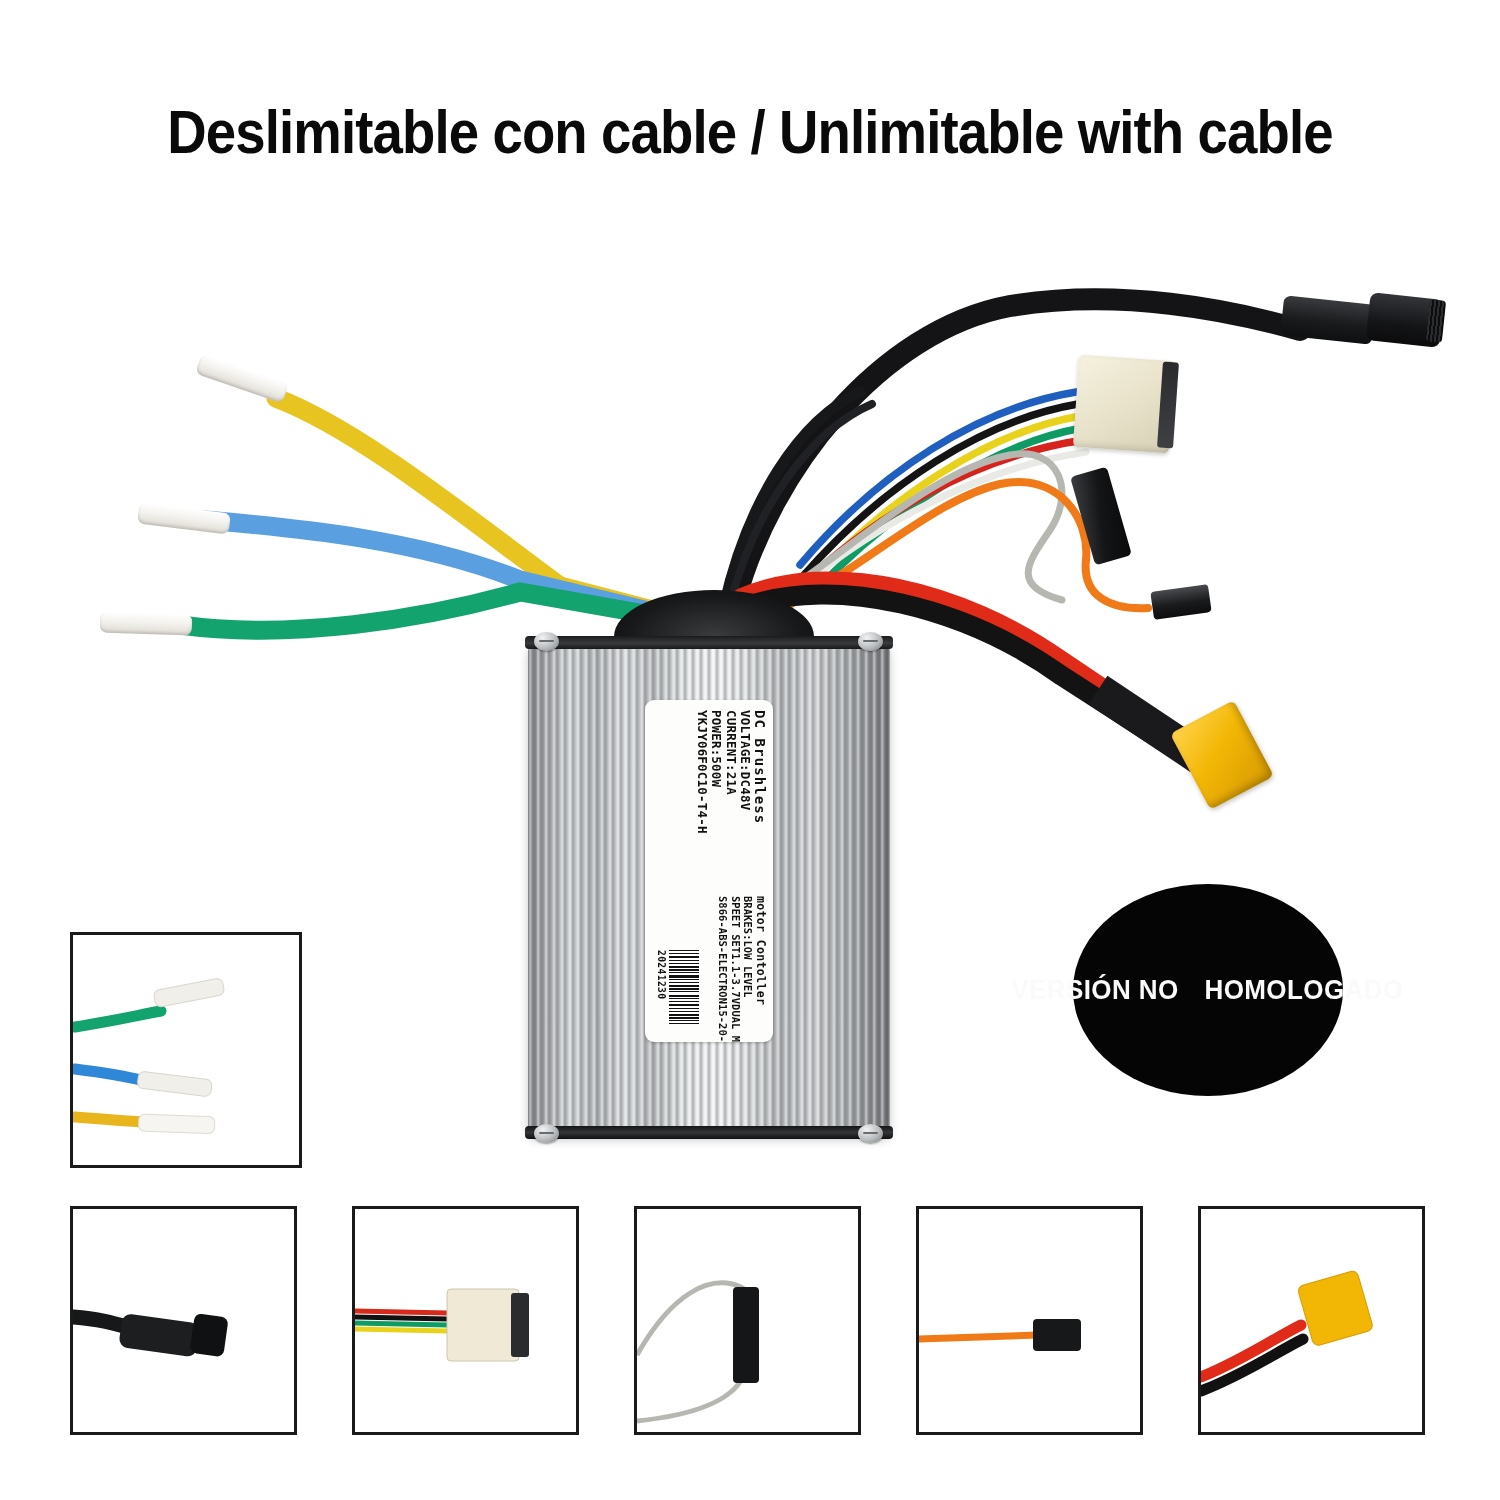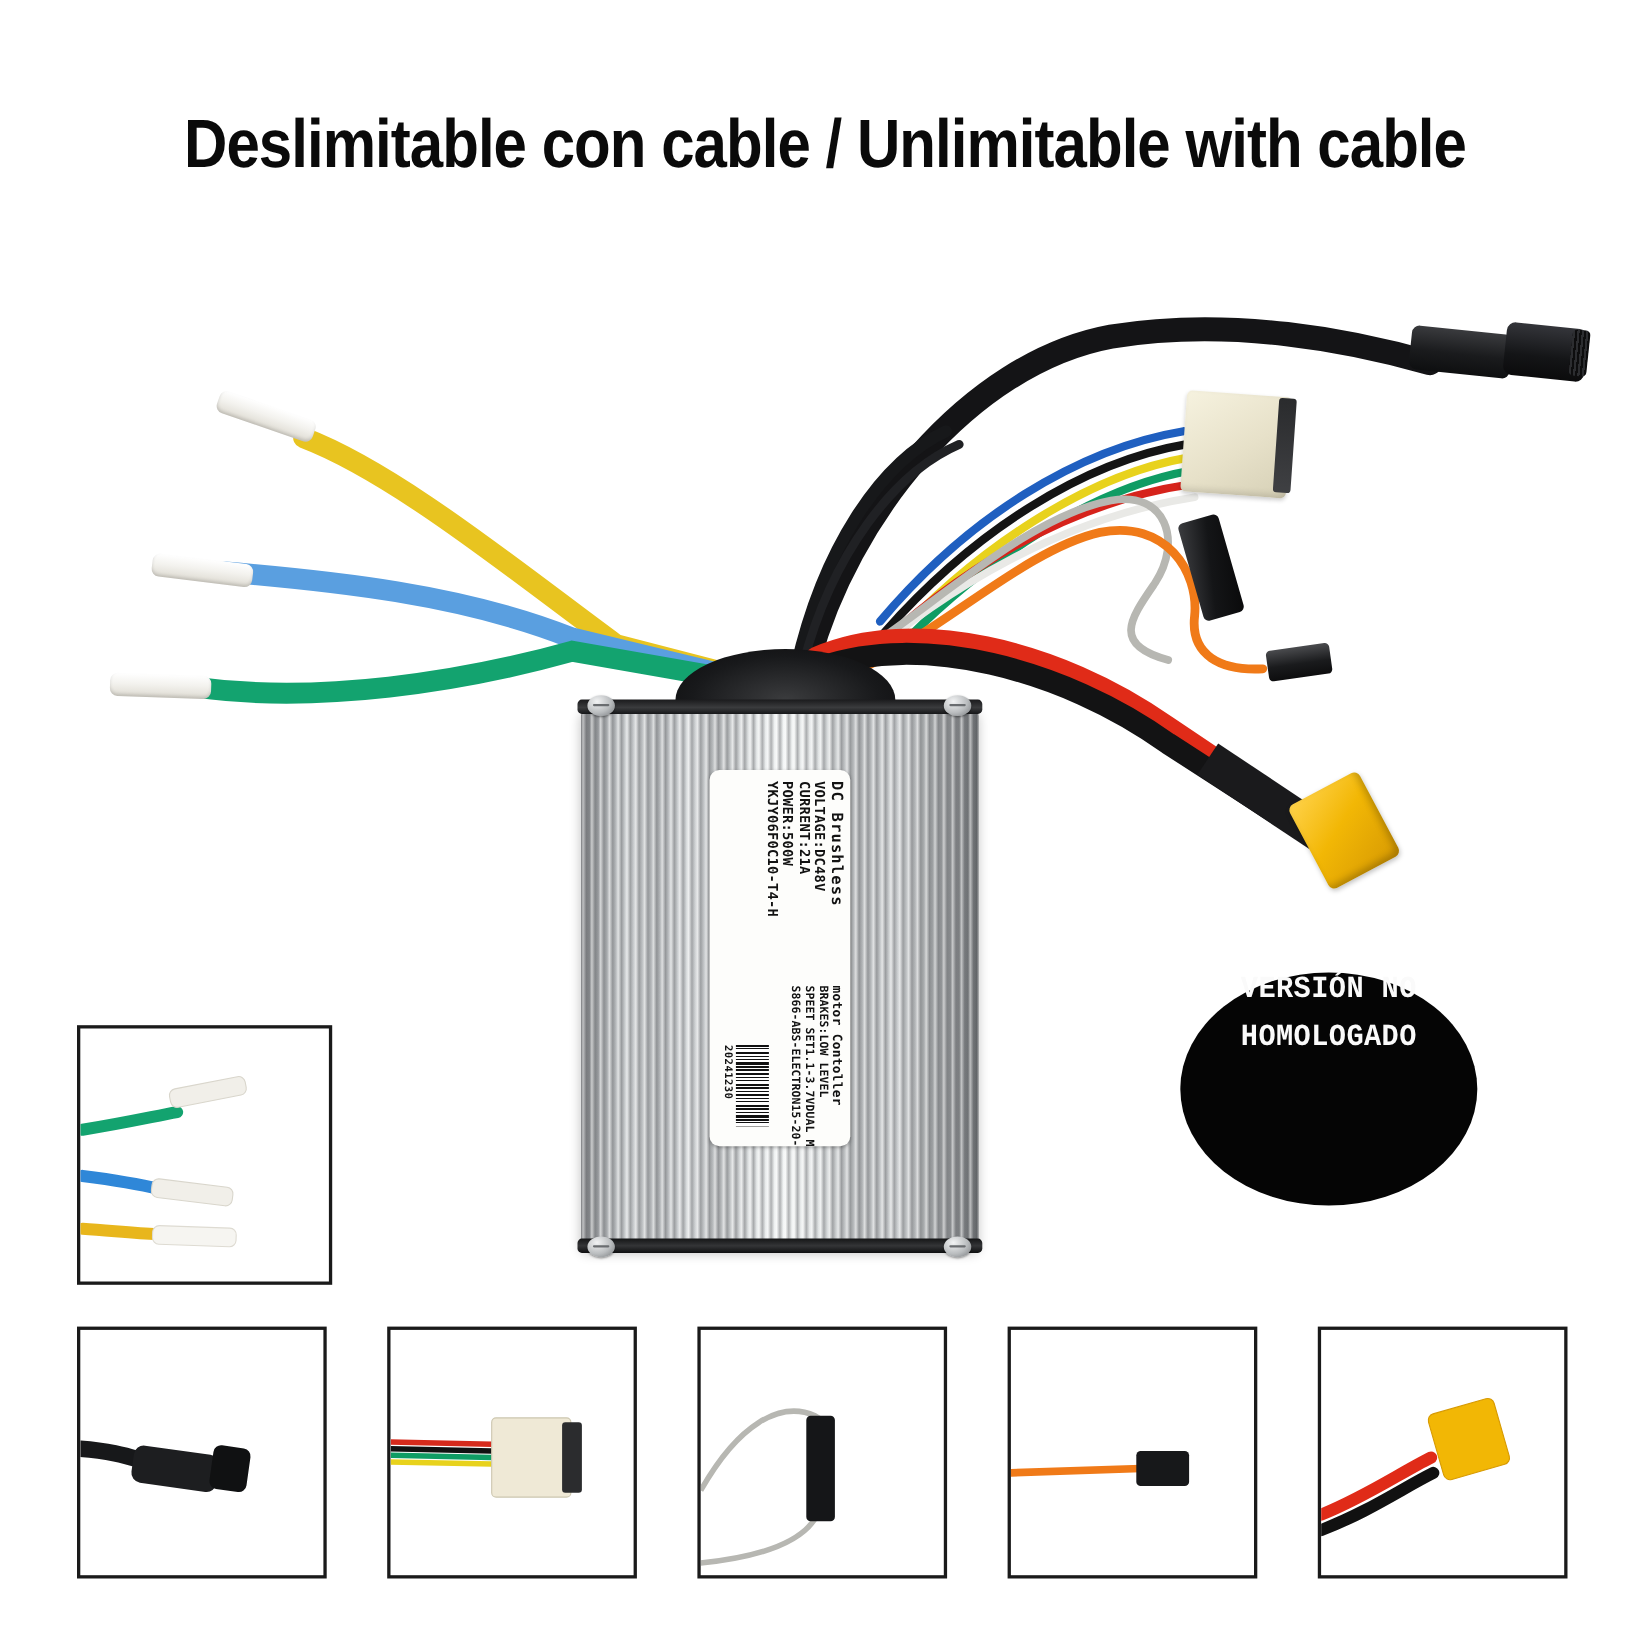--- a/index.html
+++ b/index.html
@@ -71,22 +71,22 @@
     background:repeating-linear-gradient(90deg,
       #111 0px,#111 1.5px,#fff 1.5px,#fff 3px,
       #111 3px,#111 4px,#fff 4px,#fff 6.2px,
       #111 6.2px,#111 8.4px,#fff 8.4px,#fff 9.6px);}
   #barnum{position:absolute;left:250px;top:106px;font-size:9.6px;font-weight:bold;
     color:#141414;font-family:"DejaVu Sans Mono","Liberation Mono",monospace;
     letter-spacing:.4px;}
 
   
   #badge{position:absolute;left:1073px;top:884px;width:270px;height:212px;
-    border-radius:50%;background:#050505;display:flex;flex-direction:column;
-    align-items:center;justify-content:flex-start;gap:13px;font-family:Liberation Mono, monospace;}
+    border-radius:50%;background:#050505;display:flex;flex-direction:row;
+    align-items:center;justify-content:center;gap:13px;}
   #badge div{color:#fafafa;font-size:28px;font-weight:bold;letter-spacing:.4px;
     transform:scaleX(.93);white-space:nowrap;}
 
   
   .thumb{position:absolute;background:#fff;border:3px solid #1a1a1a;
     box-sizing:border-box;overflow:hidden;}
   #thumb-phase{left:70px;top:932px;width:232px;height:236px;}
   .tb{top:1206px;width:227px;height:229px;}
   #thumb-0{left:70px;}
   #thumb-1{left:352px;}

